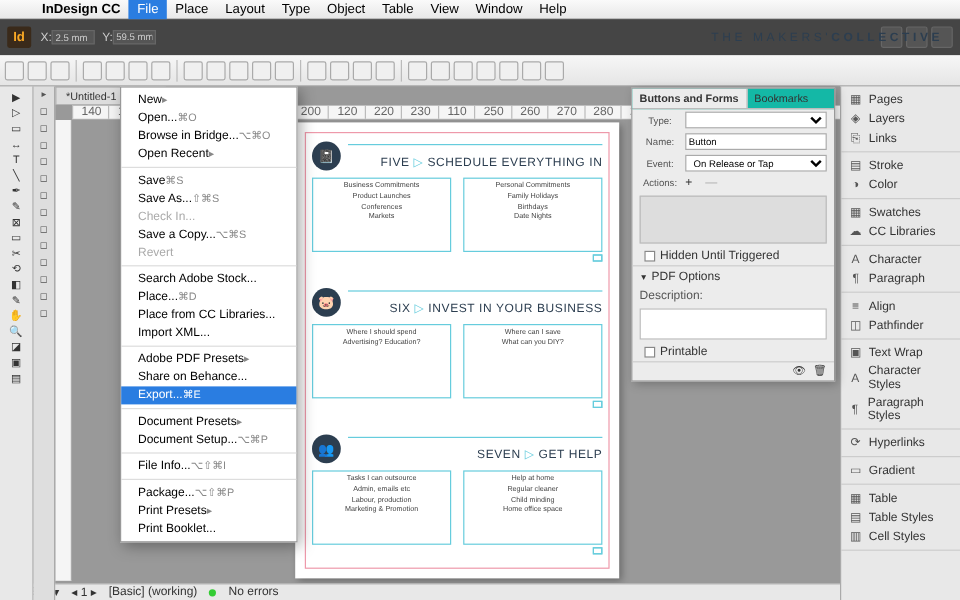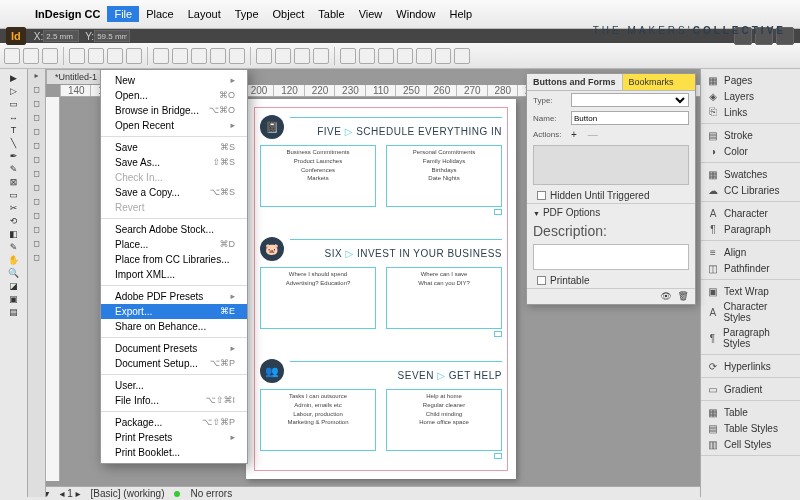--- a/index.html
+++ b/index.html
@@ -1,22 +1,22 @@
 <!DOCTYPE html>
 <html><head>
 <meta charset="utf-8">
 <style>
 *{margin:0;padding:0;box-sizing:border-box;font-family:"Helvetica Neue",Arial,sans-serif;font-size:10px;-webkit-user-select:none}
 body{width:800px;height:500px;background:#999;overflow:hidden;position:relative}
-.menubar{height:29px;background:linear-gradient(#fafafa,#e8e8e8);display:flex;align-items:center;padding-left:6px;border-bottom:1px solid #bbb}
+.menubar{height:16px;background:linear-gradient(#fafafa,#e8e8e8);display:flex;align-items:center;padding-left:6px;border-bottom:1px solid #bbb}
 .apple{font-size:12px;margin-right:8px}
 .menubar span{padding:0 7px;line-height:16px;font-size:11px;color:#000}
 .menubar .hl{background:#2a7de1;color:#fff}
 .menubar .app{font-weight:600}
-.idbar{height:14px;background:#454545;display:flex;align-items:center;padding:0 6px;color:#ccc}
+.idbar{height:30px;background:#454545;display:flex;align-items:center;padding:0 6px;color:#ccc}
 .idlogo{background:#3a2a1a;color:#f9a825;font-weight:700;padding:3px 5px;border-radius:2px;margin-right:8px;font-size:11px}
 .idfield{display:inline-flex;align-items:center;margin-right:6px;font-size:8px}
 .idfield input{width:36px;height:12px;font-size:8px;background:#555;border:1px solid #666;color:#ccc;padding:0 2px}
 .idicons{margin-left:auto;display:flex;gap:3px}
 .idicons .ib{width:18px;height:18px;background:#555;border:1px solid #666;border-radius:2px}
 .ctrlbar{height:26px;background:linear-gradient(#f7f7f7,#e5e5e5);border-bottom:1px solid #bbb;display:flex;align-items:center;padding:0 210px 0 4px;gap:3px;overflow:hidden}
 .ctrlbar .cb{width:16px;height:16px;background:#f0f0f0;border:1px solid #aaa;border-radius:2px}
 .ctrlbar .sep{width:1px;height:18px;background:#bbb;margin:0 2px}
 .workspace{position:relative;height:428px;display:flex}
 .left-tools{width:28px;background:#e8e8e8;border-right:1px solid #aaa;display:flex;flex-direction:column;align-items:center;padding-top:2px;gap:0;position:relative;z-index:2}
@@ -33,36 +33,36 @@
 .section{position:absolute;left:14px;right:14px}
 .s-head{display:flex;align-items:center;gap:6px}
 .s-icon{width:24px;height:24px;border-radius:50%;background:#2c3e50;flex:0 0 auto;display:flex;align-items:center;justify-content:center;color:#fff;font-size:11px}
 .s-title{flex:1;text-align:right;font-family:Impact,sans-serif;font-size:10px;letter-spacing:.5px;color:#2c3e50;border-top:1px solid #6cd;padding-top:8px}
 .s-title .tri{color:#6cd}
 .boxes{display:flex;gap:10px;margin-top:6px}
 .box{flex:1;border:1px solid #6cd;height:62px;font-size:6px;text-align:center;color:#444;padding:3px;line-height:1.3}
 .box .bh{font-size:6px;margin-bottom:1px}
 .chk{width:8px;height:6px;border:1px solid #6cd;position:absolute;right:0;bottom:-8px}
 .menu{position:absolute;top:0;left:54px;width:148px;background:#fff;border:1px solid #999;box-shadow:3px 3px 12px rgba(0,0,0,.35);z-index:100;padding:3px 0}
-.menu .mi{display:flex;justify-content:space-between;padding:1px 12px 1px 14px;font-size:10px;color:#000;line-height:13px}
+.menu .mi{display:flex;justify-content:flex-start;padding:1px 12px 1px 14px;font-size:10px;color:#000;line-height:13px}
 .menu .mi.dis{color:#aaa}
 .menu .mi.hl{background:#2a7de1;color:#fff}
 .menu hr{border:none;border-top:1px solid #ddd;margin:3px 0}
 .menu .sc{color:#888;font-size:9px}
 .menu .mi.hl .sc{color:#fff}
 .right-panels{width:100px;background:#e8e8e8;border-left:1px solid #aaa;display:flex;flex-direction:column;position:relative;z-index:2}
 .rp-group{border-bottom:1px solid #ccc;padding:3px 0}
 .rp-item{display:flex;align-items:center;gap:5px;padding:2px 6px;font-size:9px;color:#333}
 .rp-item .ri{width:12px;height:12px;display:flex;align-items:center;justify-content:center;font-size:10px;color:#555}
 .float-panel{position:absolute;top:73px;right:104px;width:170px;background:#ececec;border:1px solid #999;box-shadow:2px 2px 8px rgba(0,0,0,.25);z-index:50;font-size:9px;color:#333}
-.fp-tabs{display:flex;background:#fde047;border-bottom:1px solid #bbb}
+.fp-tabs{display:flex;background:#14b8a6;border-bottom:1px solid #bbb}
 .fp-tabs span{padding:3px 6px;font-size:9px}
 .fp-tabs .act{background:#ececec;border-right:1px solid #bbb;font-weight:600}
 .fp-row{display:flex;align-items:center;padding:2px 6px;gap:4px}
-.fp-row label{width:34px;text-align:left;font-size:8px;color:#555}
+.fp-row label{width:34px;text-align:center;font-size:8px;color:#555}
 .fp-row input,.fp-row select{flex:1;height:14px;font-size:8px;border:1px solid #aaa;background:#fff;padding:0 2px}
 .fp-area{margin:3px 6px;height:40px;background:#ddd;border:1px solid #bbb}
 .fp-sub{padding:3px 6px;font-size:8px;color:#333;border-top:1px solid #ccc}
 .fp-sub .tri2{font-size:7px;margin-right:3px}
 .fp-chk{display:flex;align-items:center;gap:4px;padding:2px 10px;font-size:8px}
 .fp-chk .cb2{width:9px;height:9px;border:1px solid #888;background:#fff}
 .statusbar{position:absolute;bottom:0;left:0;right:0;height:14px;background:#e8e8e8;border-top:1px solid #aaa;display:flex;align-items:center;padding:0 6px;font-size:8px;color:#333;gap:10px}
 .statusbar .dot{width:6px;height:6px;border-radius:50%;background:#3c3}
 .watermark{position:absolute;top:22px;right:14px;font-size:13px;letter-spacing:3px;color:#2c3e50;z-index:200;font-family:Georgia,serif}
 .watermark b{font-weight:700}
@@ -322,42 +322,38 @@
         </div>
         <div class="mi">
           <span>Import XML...</span>
           <span class="sc"></span>
         </div>
         <hr>
         <div class="mi">
           <span>Adobe PDF Presets</span>
           <span class="sc">▸</span>
         </div>
+        <div class="mi">
+          <span>Share on Behance...</span>
+          <span class="sc"></span>
+        </div>
         <div class="mi hl">
           <span>Export...</span>
           <span class="sc">⌘E</span>
         </div>
-        <div class="mi">
-          <span>Share on Behance...</span>
-          <span class="sc"></span>
-        </div>
         <hr>
         <div class="mi">
           <span>Document Presets</span>
           <span class="sc">▸</span>
         </div>
         <div class="mi">
           <span>Document Setup...</span>
           <span class="sc">⌥⌘P</span>
         </div>
         <hr>
-        <div class="mi">
-          <span>User...</span>
-          <span class="sc"></span>
-        </div>
         <div class="mi">
           <span>File Info...</span>
           <span class="sc">⌥⇧⌘I</span>
         </div>
         <hr>
         <div class="mi">
           <span>Package...</span>
           <span class="sc">⌥⇧⌘P</span>
         </div>
         <div class="mi">
@@ -475,29 +471,33 @@
     <span>Bookmarks</span>
   </div>
   <div class="fp-row">
       <label>Type:</label>
       <select><option></option></select>
     </div>
   <div class="fp-row">
       <label>Name:</label>
       <input value="Button" style="">
     </div>
+  <div class="fp-row">
+      <label>Event:</label>
+      <select><option>On Release or Tap</option></select>
+    </div>
   <div class="fp-row"><label>Actions:</label><span>+</span>&nbsp;<span style="color:#aaa">—</span></div>
   <div class="fp-area"></div>
   <div class="fp-chk">
       <div class="cb2"></div>
       <span>Hidden Until Triggered</span>
     </div>
   <div class="fp-sub"><span class="tri2">▼</span><span>PDF Options</span></div>
   <div class="fp-row" style="flex-direction:column;align-items:flex-start">
-      <span style="font-size:14px;color:#555">Description:</span>
+      <span style="font-size:10px;color:#555">Description:</span>
     </div>
   <div class="fp-area" style="height:26px;background:#fff"></div>
   <div class="fp-chk">
       <div class="cb2"></div>
       <span>Printable</span>
     </div>
   <div style="height:16px;border-top:1px solid #ccc;display:flex;justify-content:flex-end;padding:2px 6px;gap:6px">
     <span style="font-size:9px">👁</span>
     <span style="font-size:9px">🗑</span>
   </div>

